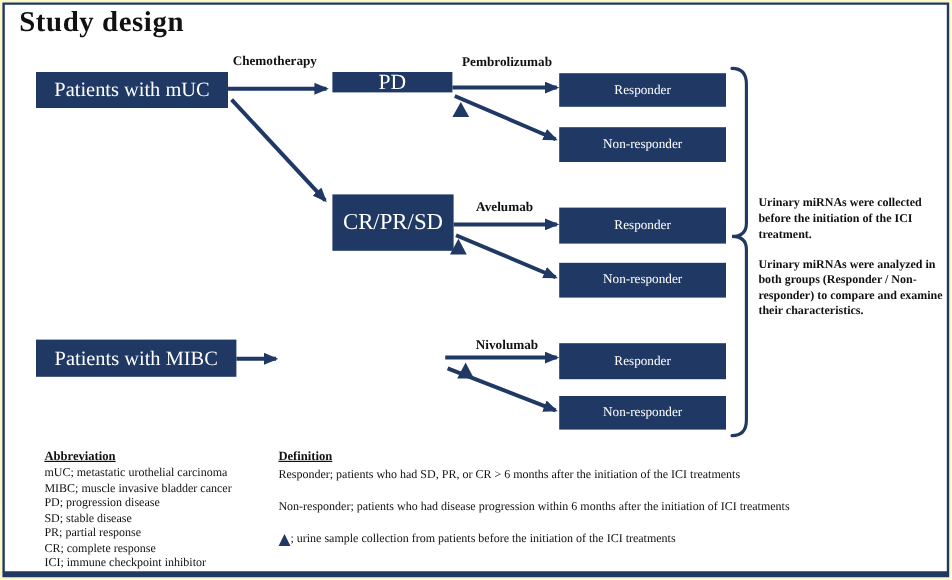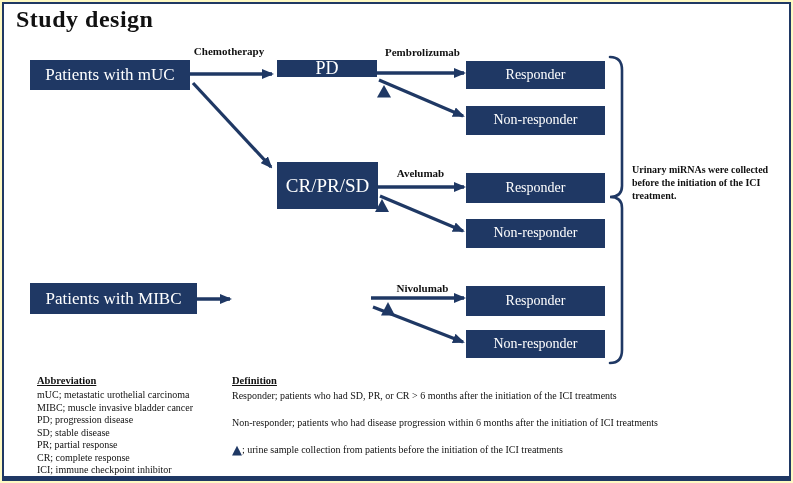--- a/index.html
+++ b/index.html
@@ -15,21 +15,21 @@
     position:absolute;left:16px;top:6px;font-size:24px;font-weight:bold;color:#111;
     letter-spacing:0.5px;
   }
   svg.overlay{position:absolute;left:0;top:0;width:793px;height:483px;pointer-events:none;}
   .nbox{
     position:absolute;background:#1f3864;color:#fff;display:flex;
     align-items:center;justify-content:center;text-align:center;line-height:1.15;
   }
   .cohort{font-size:17px;}
   .mid{font-size:18px;}
-  .outcome{font-size:14px;}
+  .outcome{font-size:11px;}
   .small-box{font-size:11px;flex-direction:column;line-height:1.35;}
   .arrow-label{
     position:absolute;font-size:11px;font-weight:bold;color:#111;text-align:center;
   }
   #annotation{
     position:absolute;left:632px;top:163px;width:160px;font-size:10px;font-weight:bold;
     color:#111;line-height:1.3;
   }
   #annotation .para + .para{margin-top:12px;}
   .legend{position:absolute;font-size:10px;color:#111;line-height:1.25;}
@@ -86,20 +86,21 @@
   <div class="nbox outcome" style="left:466px;top:286px;width:139px;height:30px;">Responder</div>
   <div class="nbox outcome" style="left:466px;top:330px;width:139px;height:28px;">Non-responder</div>
 
   <div class="arrow-label" style="left:183px;top:45px;width:92px;">Chemotherapy</div>
   <div class="arrow-label" style="left:375px;top:46px;width:95px;">Pembrolizumab</div>
   <div class="arrow-label" style="left:388px;top:167px;width:65px;">Avelumab</div>
   <div class="arrow-label" style="left:385px;top:282px;width:75px;">Nivolumab</div>
 
   <div id="annotation">
     <div class="para">Urinary miRNAs were collected before the initiation of the ICI treatment.</div>
+    <div class="para">Urinary miRNAs were analyzed in both groups (Responder / Non-responder) to compare and examine their characteristics.</div>
   </div>
 
   <div id="abbreviation" class="legend">
     <div class="heading">Abbreviation</div>
     <div>mUC; metastatic urothelial carcinoma</div>
     <div>MIBC; muscle invasive bladder cancer</div>
     <div>PD; progression disease</div>
     <div>SD; stable disease</div>
     <div>PR; partial response</div>
     <div>CR; complete response</div>

